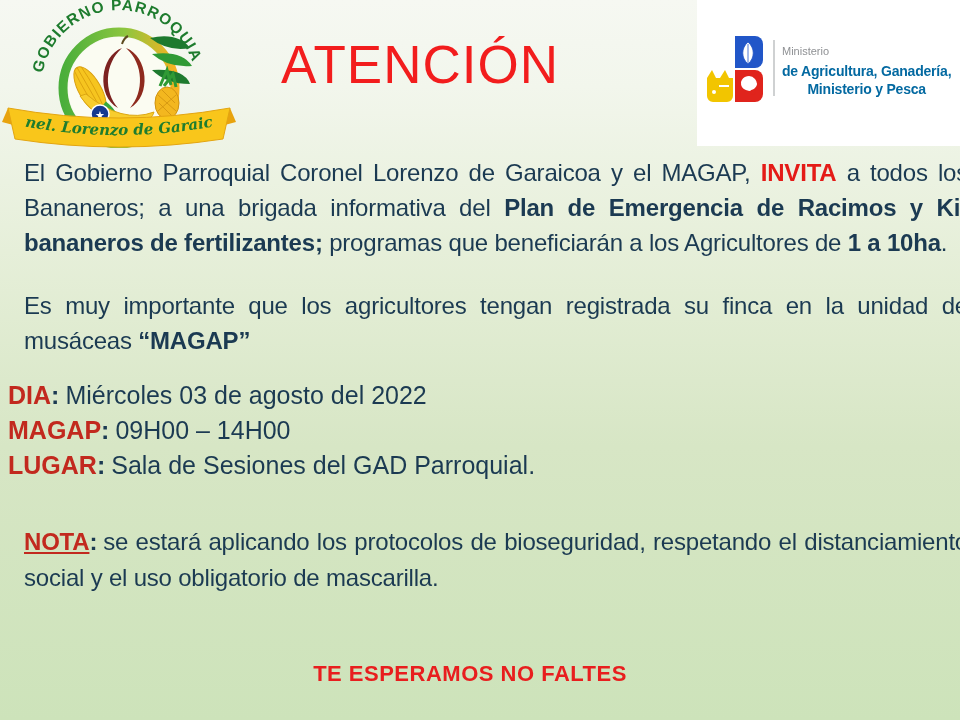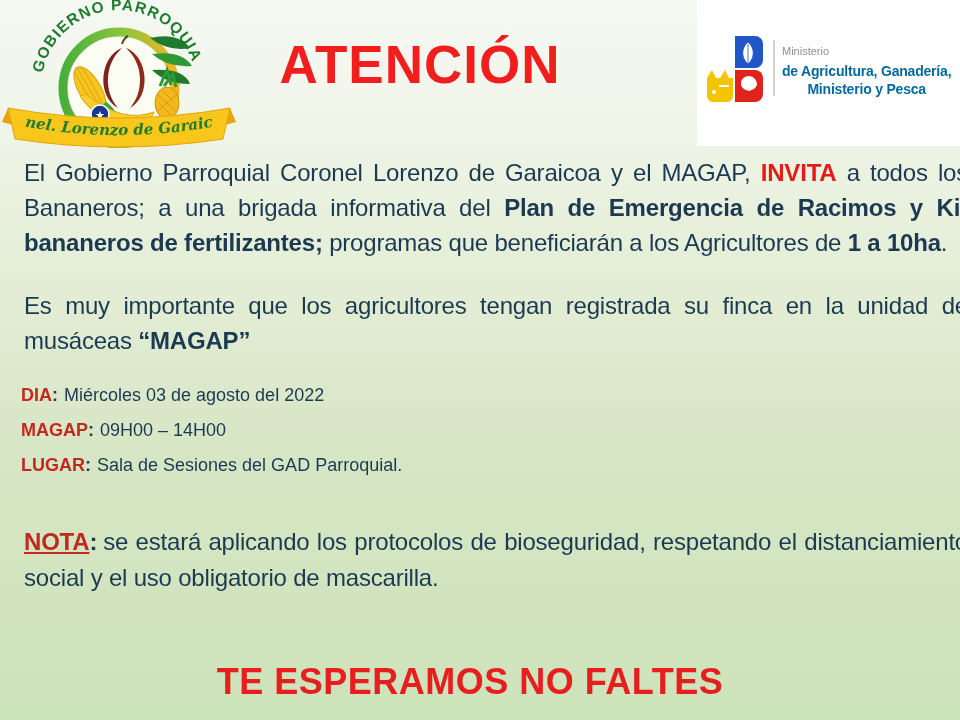--- a/index.html
+++ b/index.html
@@ -8,21 +8,21 @@
     width:960px;height:720px;
     overflow:hidden;
     font-family:"Liberation Sans",sans-serif;
     background:linear-gradient(to bottom,
       #f6f8f2 0%, #f2f6ec 12%, #e6efd9 35%, #d7e6c5 62%, #cde3ba 100%);
   }
   
   .title{
     position:absolute;left:170px;top:34px;width:500px;
     text-align:center;
-    font-size:53px;font-weight:bold;letter-spacing:1px;
+    font-size:53px;font-weight:normal;letter-spacing:1px;
     color:#f21d1d;
   }
   .ministry-box{
     position:absolute;right:0;top:0;width:263px;height:146px;
     background:#ffffff;
   }
   .ministry-icon{position:absolute;left:8px;top:34px;}
   .ministry-divider{
     position:absolute;left:76px;top:40px;width:2px;height:56px;
     background:#cfd1d2;
@@ -36,33 +36,33 @@
   
   .para{
     position:absolute;left:24px;width:944px;
     font-size:24px;line-height:35px;letter-spacing:-0.2px;
     color:#1b3a52;text-align:justify;
   }
   .p1{top:155px;}
   .p2{top:288px;}
   .bold{font-weight:bold;}
   .red-bold{color:#e41b17;font-weight:bold;}
-  .details{position:absolute;left:21px;top:378px;font-size:18px;line-height:35px;color:#1b3a52;}
+  .details{position:absolute;left:8px;top:378px;font-size:25px;line-height:35px;color:#1b3a52;}
   .detail-label{color:#c2291e;font-weight:bold;}
   .detail-sep{color:#1b3a52;font-weight:bold;margin-right:6px;}
   .nota{top:524px;line-height:36px;}
   .nota-label{
     color:#c2291e;font-weight:bold;
     text-decoration:underline;text-decoration-color:#c2291e;margin-top:25px;
   }
   .nota-sep{font-weight:bold;margin-right:6px;}
   .footer{
     position:absolute;left:0;top:661px;width:940px;
     text-align:center;
-    font-size:36px;font-weight:bold;letter-spacing:0.5px;
+    font-size:22px;font-weight:bold;letter-spacing:0.5px;
     color:#e81e1e;
   }
 </style>
 </head>
 <body>
 
 <div class="page">
 
   <svg class="logo" width="235" height="148" viewBox="0 0 235 148">
     <defs>

